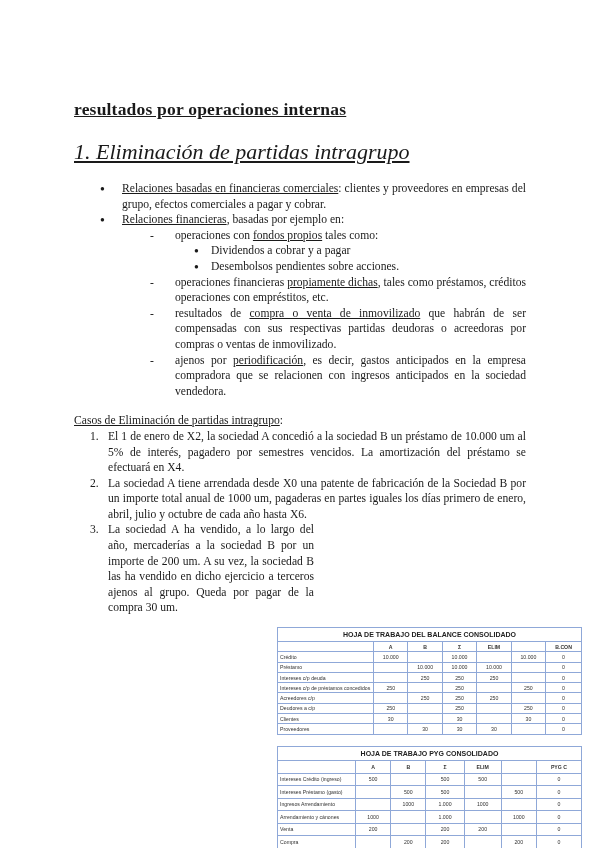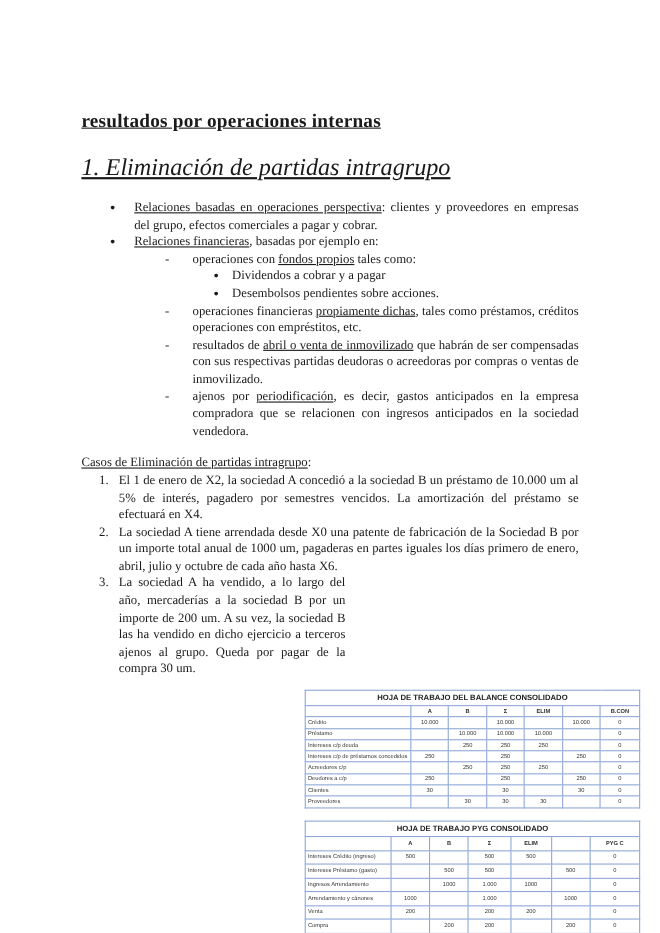--- a/index.html
+++ b/index.html
@@ -44,31 +44,31 @@
     <br>
     <span class="l2">resultados por operaciones internas</span>
   </div>
 </div>
 
 <div class="h1">1. Eliminación de partidas intragrupo</div>
 
 <div class="body">
 
   <ul class="bul">
-    <li><u>Relaciones basadas en operaciones perspectiva</u><span>: clientes y proveedores en empresas del grupo, efectos comerciales a pagar y cobrar.</span></li>
+    <li><u>Relaciones basadas en financieras comerciales</u><span>: clientes y proveedores en empresas del grupo, efectos comerciales a pagar y cobrar.</span></li>
     <li><u>Relaciones financieras</u><span>, basadas por ejemplo en:</span>
       <ul class="dash">
         <li><span>operaciones con </span><u>fondos propios</u><span> tales como:</span>
           <ul class="sub">
             <li>Dividendos a cobrar y a pagar</li>
             <li>Desembolsos pendientes sobre acciones.</li>
           </ul>
         </li>
         <li><span>operaciones financieras </span><u>propiamente dichas</u><span>, tales como préstamos, créditos operaciones con empréstitos, etc.</span></li>
-        <li><span>resultados de </span><u>abril o venta de inmovilizado</u><span> que habrán de ser compensadas con sus respectivas partidas deudoras o acreedoras por compras o ventas de inmovilizado.</span></li>
+        <li><span>resultados de </span><u>compra o venta de inmovilizado</u><span> que habrán de ser compensadas con sus respectivas partidas deudoras o acreedoras por compras o ventas de inmovilizado.</span></li>
         <li><span>ajenos por </span><u>periodificación</u><span>, es decir, gastos anticipados en la empresa compradora que se relacionen con ingresos anticipados en la sociedad vendedora.</span></li>
       </ul>
     </li>
   </ul>
 
   <div class="cases">
     <p><u>Casos de Eliminación de partidas intragrupo</u><span>:</span></p>
     <ol class="num">
       <li><span class="n">1.</span><span>El 1 de enero de X2, la sociedad A concedió a la sociedad B un préstamo de 10.000 um al 5% de interés, pagadero por semestres vencidos. La amortización del préstamo se efectuará en X4.</span></li>
       <li><span class="n">2.</span><span>La sociedad A tiene arrendada desde X0 una patente de fabricación de la Sociedad B por un importe total anual de 1000 um, pagaderas en partes iguales los días primero de enero, abril, julio y octubre de cada año hasta X6.</span></li>

